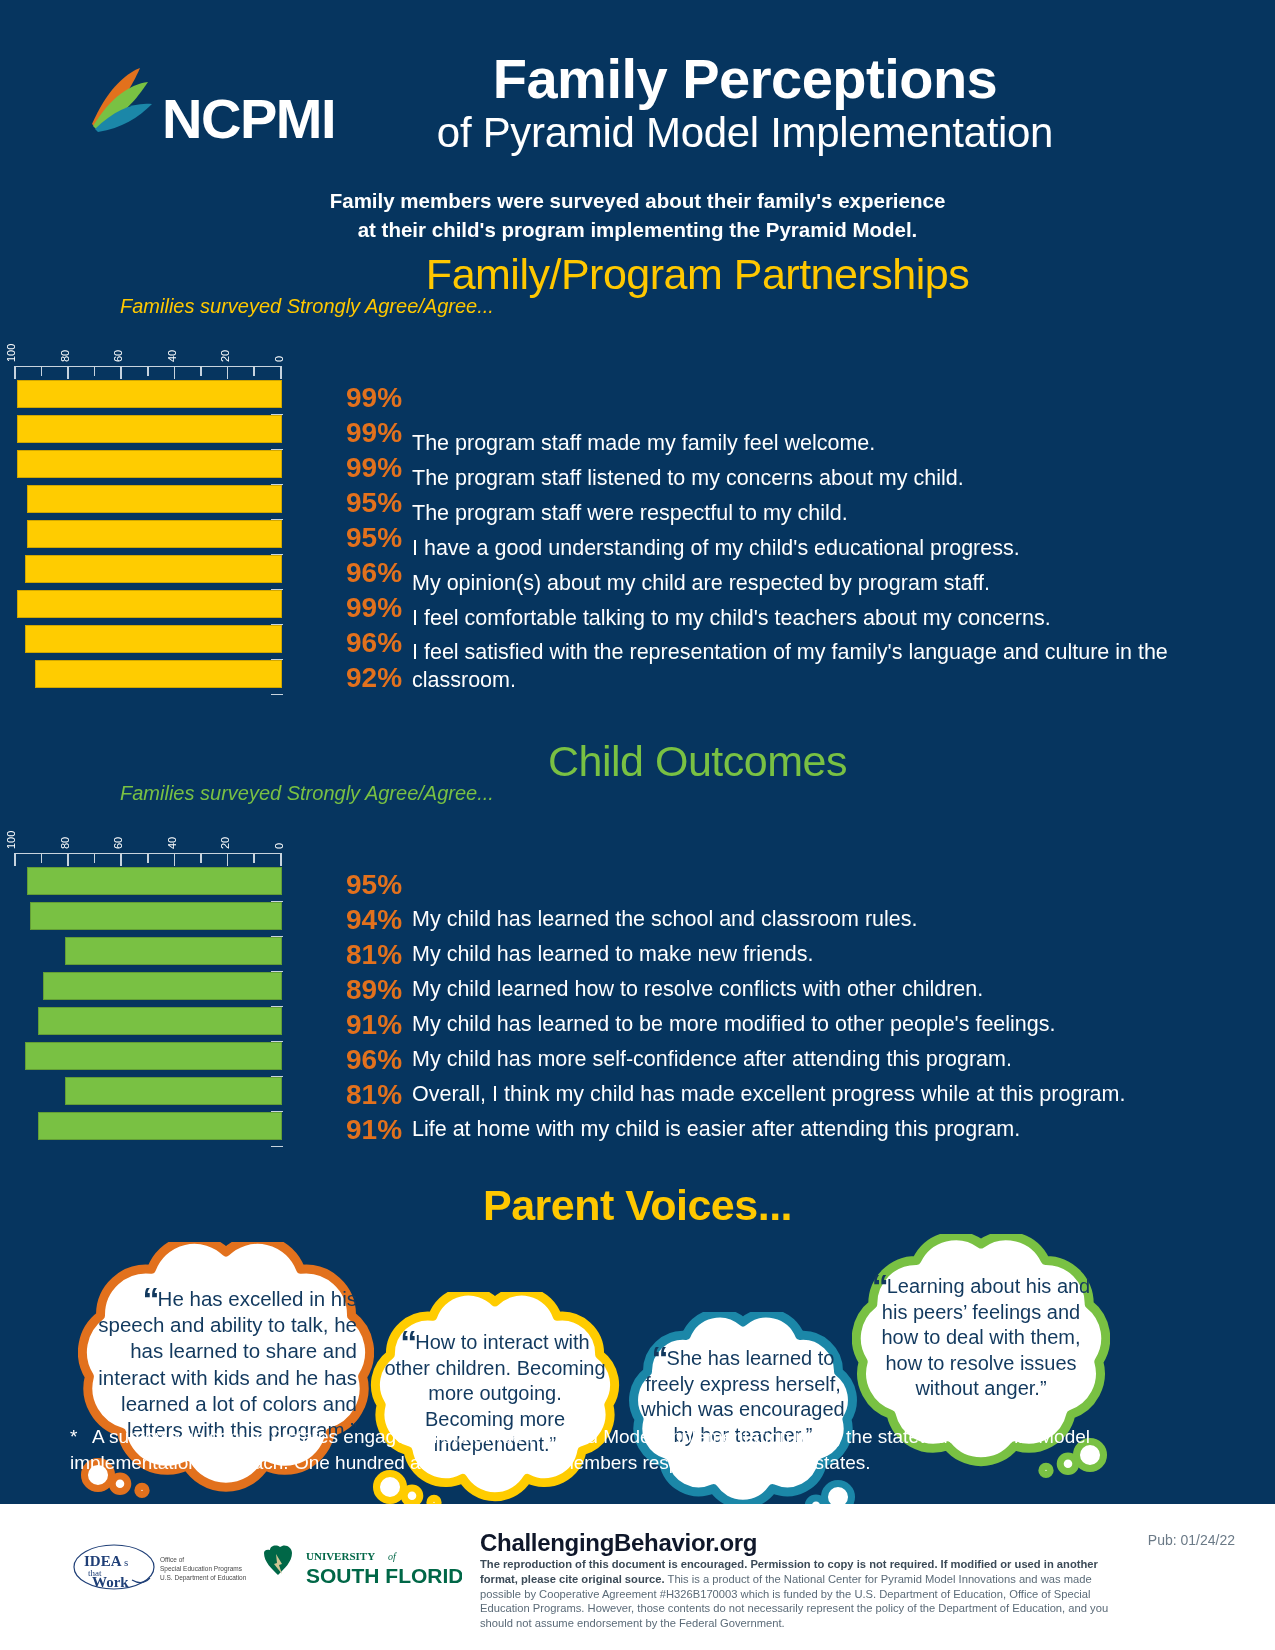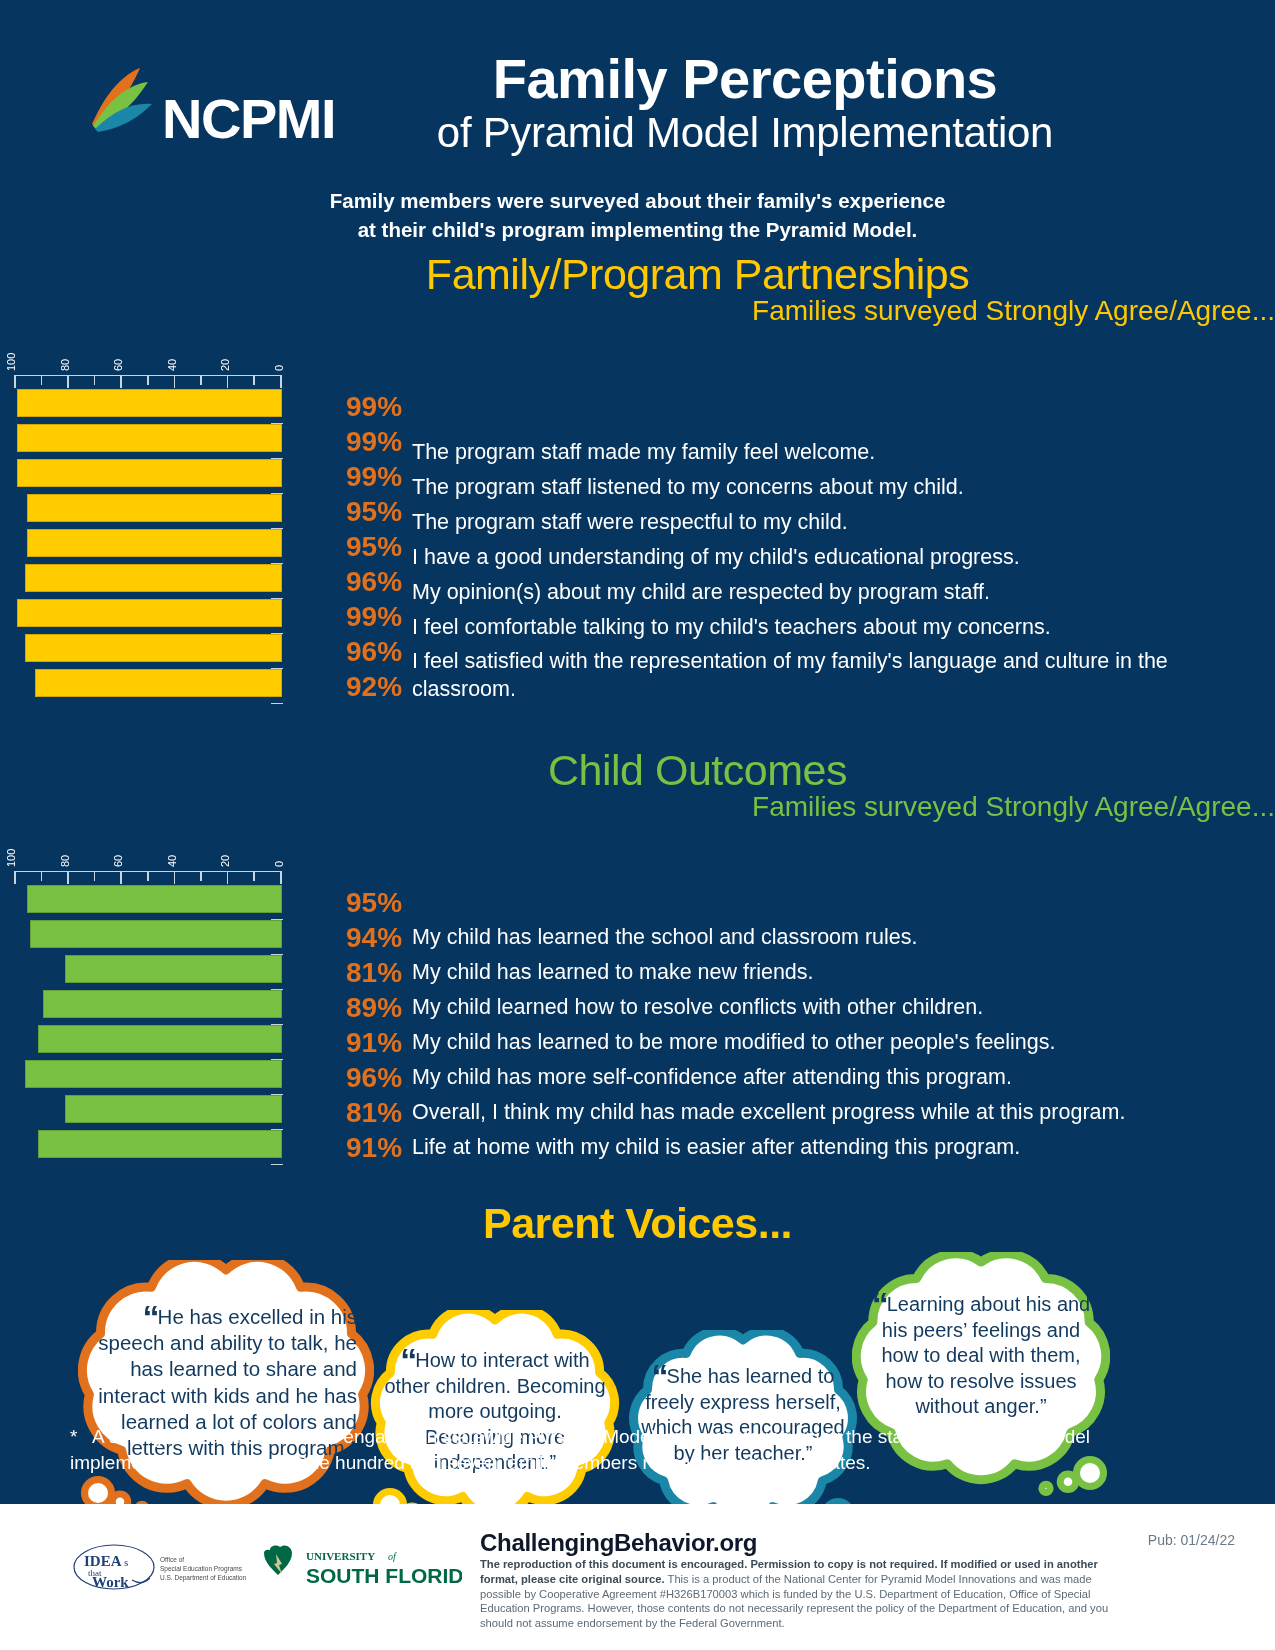--- a/index.html
+++ b/index.html
@@ -24,21 +24,21 @@
   .title-1 { font-size: 56px; font-weight: bold; color: #FFFFFF; line-height: 1.05; letter-spacing: -0.5px;}
   .title-2 { font-size: 42px; color: #FFFFFF; line-height: 1.15; font-weight: 300; letter-spacing: -0.3px;}
   .subtitle {
     position: absolute; left: 0; top: 186px; width: 1275px; text-align: center;
     font-size: 20.5px; font-weight: bold; color: #FFFFFF; line-height: 1.42;
   }
 
   
   .section { position: relative; }
   .sec-title { text-align: center; font-size: 43px; font-weight: normal; letter-spacing: -0.5px; }
-  .sec-sub { text-align: right; font-size: 28px; margin-top: -4px; }
+  .sec-sub { text-align: left; font-size: 20px; font-style: italic; margin-top: -4px; }
   .sec-title.partner { color: #FFC800; }
   .sec-sub.partner { color: #FFC800; }
   .sec-title.child { color: #79C143; }
   .sec-sub.child { color: #79C143; }
   .sec-title-wrap { padding-left: 120px; }
 
   
   .chart-row { display: flex; align-items: flex-end; }
   .chart-col { width: 340px; flex: none; position: relative; }
   .axis {

